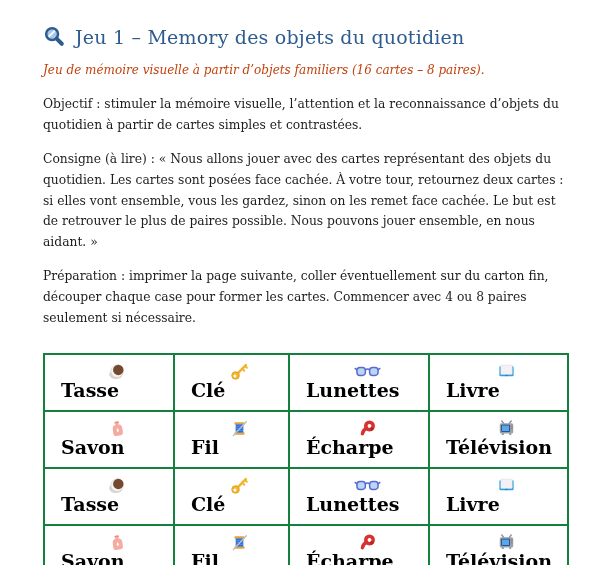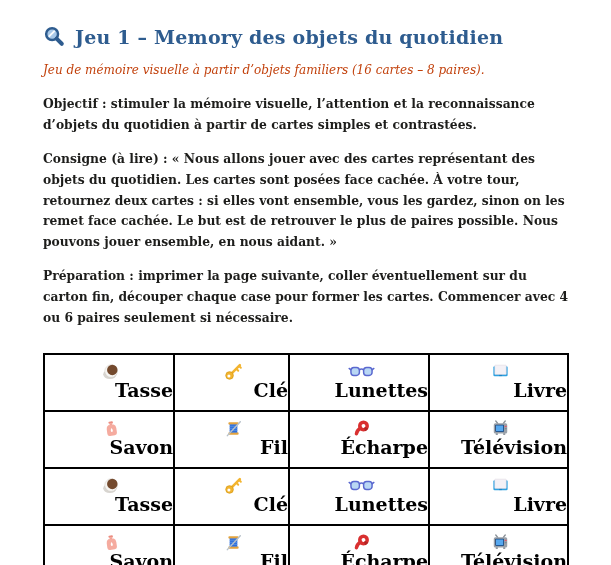--- a/index.html
+++ b/index.html
@@ -5,30 +5,30 @@
   html,body { margin:0; padding:0; }
   body {
     width:611px; height:565px; background:#ffffff; overflow:hidden;
     font-family:"DejaVu Serif","Liberation Serif",serif;
     -webkit-font-smoothing:antialiased;
   }
   .page { padding:25px 41px 0 43px; }
 
   .title-row { display:flex; align-items:center; gap:9px; margin:0 0 15px 0; }
   .title-row svg { width:23px; height:23px; flex:0 0 auto; }
-  .title-text { font-size:19px; font-weight:700; color:#2e5c8f; letter-spacing:.2px; }
+  .title-text { font-size:19px; font-weight:400; color:#2e5c8f; letter-spacing:.2px; }
 
   .subtitle { margin:0 0 17px 0; font-style:italic; font-size:12px; color:#c2410c; }
 
-  .para { margin:0 0 13px 0; font-size:12.3px; line-height:1.7; color:#1d1d1b; width:528px;font-weight:bold; }
+  .para { margin:0 0 13px 0; font-size:12.3px; line-height:1.7; color:#1d1d1b; width:528px; }
 
   table.cards { border-collapse:collapse; table-layout:fixed; margin-top:24px; }
   table.cards td {
-    border:2px solid #000000; text-align:right; vertical-align:middle;
-    height:50px; padding:2px 0 3px 4px;
+    border:2px solid #15803d; text-align:left; vertical-align:middle;
+    height:50px; padding:2px 0 3px 16px;
   }
   .card-icon { display:block; margin:0 auto; }
   .ic18 { width:19px; height:19px; }
   .ic-glasses { width:27px; height:13px; margin-top:3px; margin-bottom:3px; }
   .card-label { font-weight:700; font-size:19px; color:#000; line-height:1.05; font-family:"DejaVu Serif","Liberation Serif",serif; }
 </style>
 </head>
 <body>
 
 <svg width="0" height="0" style="position:absolute" aria-hidden="true">
@@ -109,21 +109,21 @@
     <svg>
         <use href="#sym-magnifier"></use>
       </svg>
     <span class="title-text">Jeu 1 – Memory des objets du quotidien</span>
   </div>
 
   <p class="subtitle">Jeu de mémoire visuelle à partir d’objets familiers (16 cartes – 8 paires).</p>
 
   <p class="para">Objectif : stimuler la mémoire visuelle, l’attention et la reconnaissance d’objets du quotidien à partir de cartes simples et contrastées.</p>
   <p class="para">Consigne (à lire) : « Nous allons jouer avec des cartes représentant des objets du quotidien. Les cartes sont posées face cachée. À votre tour, retournez deux cartes : si elles vont ensemble, vous les gardez, sinon on les remet face cachée. Le but est de retrouver le plus de paires possible. Nous pouvons jouer ensemble, en nous aidant. »</p>
-  <p class="para">Préparation : imprimer la page suivante, coller éventuellement sur du carton fin, découper chaque case pour former les cartes. Commencer avec 4 ou 6 paires seulement si nécessaire.</p>
+  <p class="para">Préparation : imprimer la page suivante, coller éventuellement sur du carton fin, découper chaque case pour former les cartes. Commencer avec 4 ou 8 paires seulement si nécessaire.</p>
 
   <table class="cards">
     <colgroup>
       <col style="width:130px">
         <col style="width:115px">
         <col style="width:140px">
         <col style="width:139px">
     </colgroup>
     <tbody>
       <tr>

